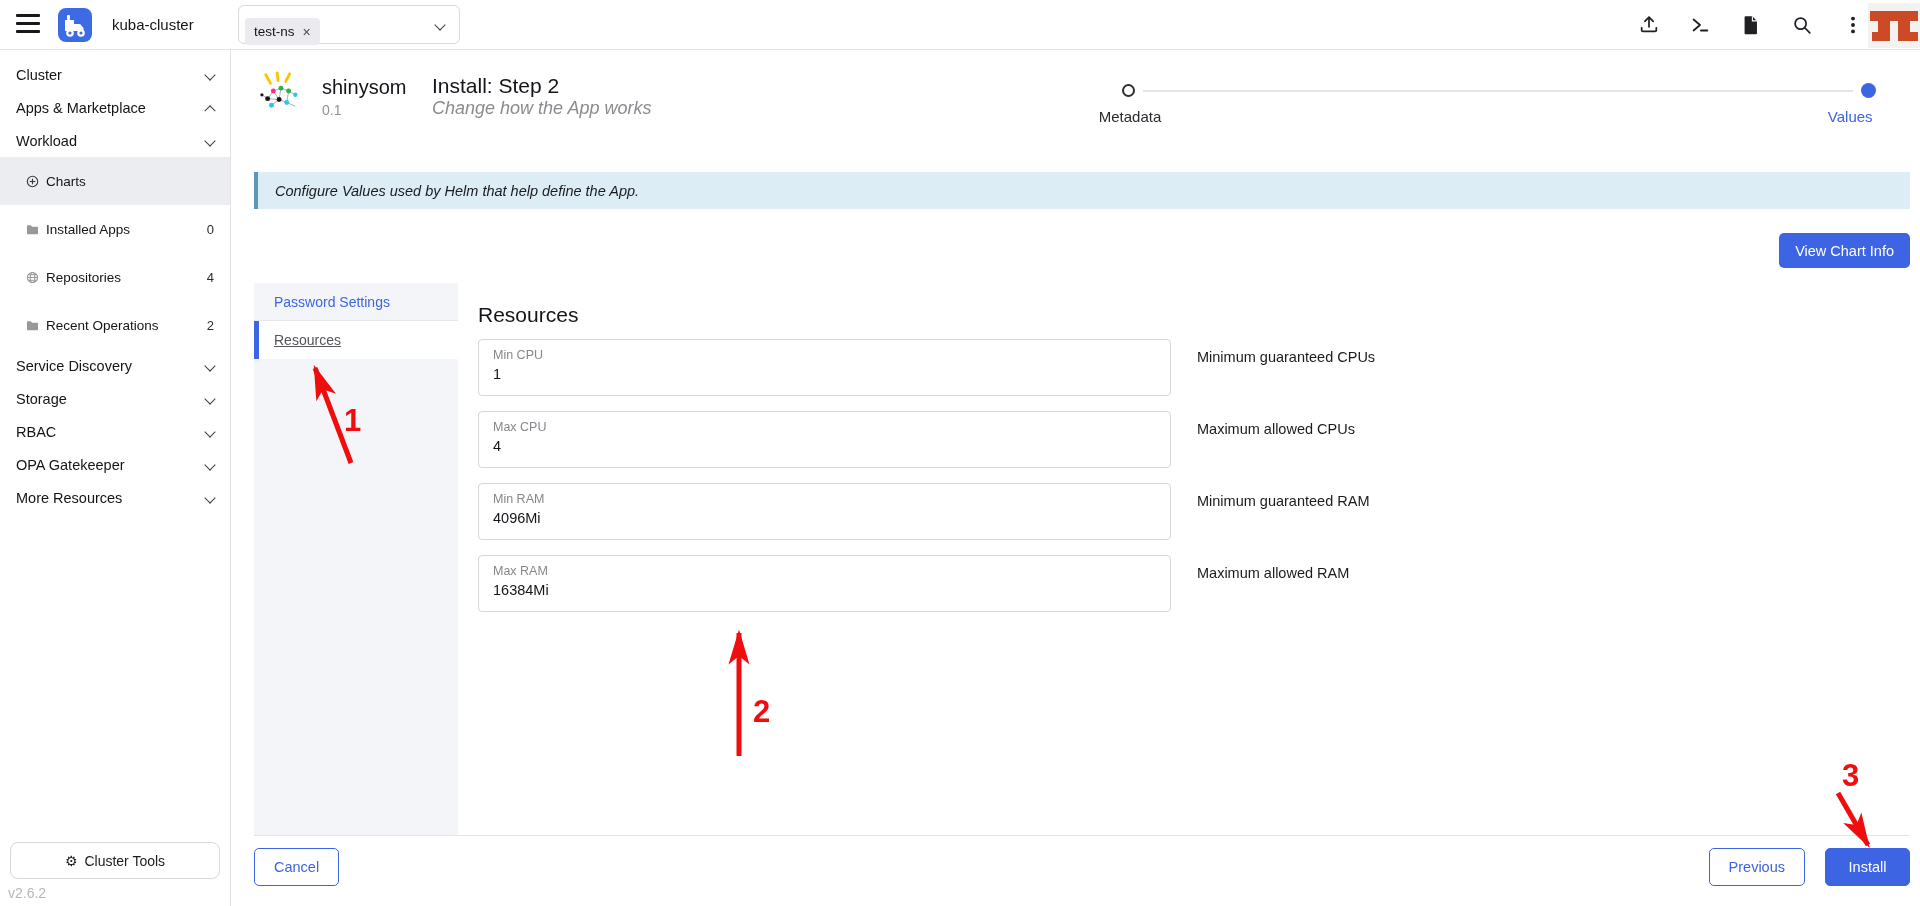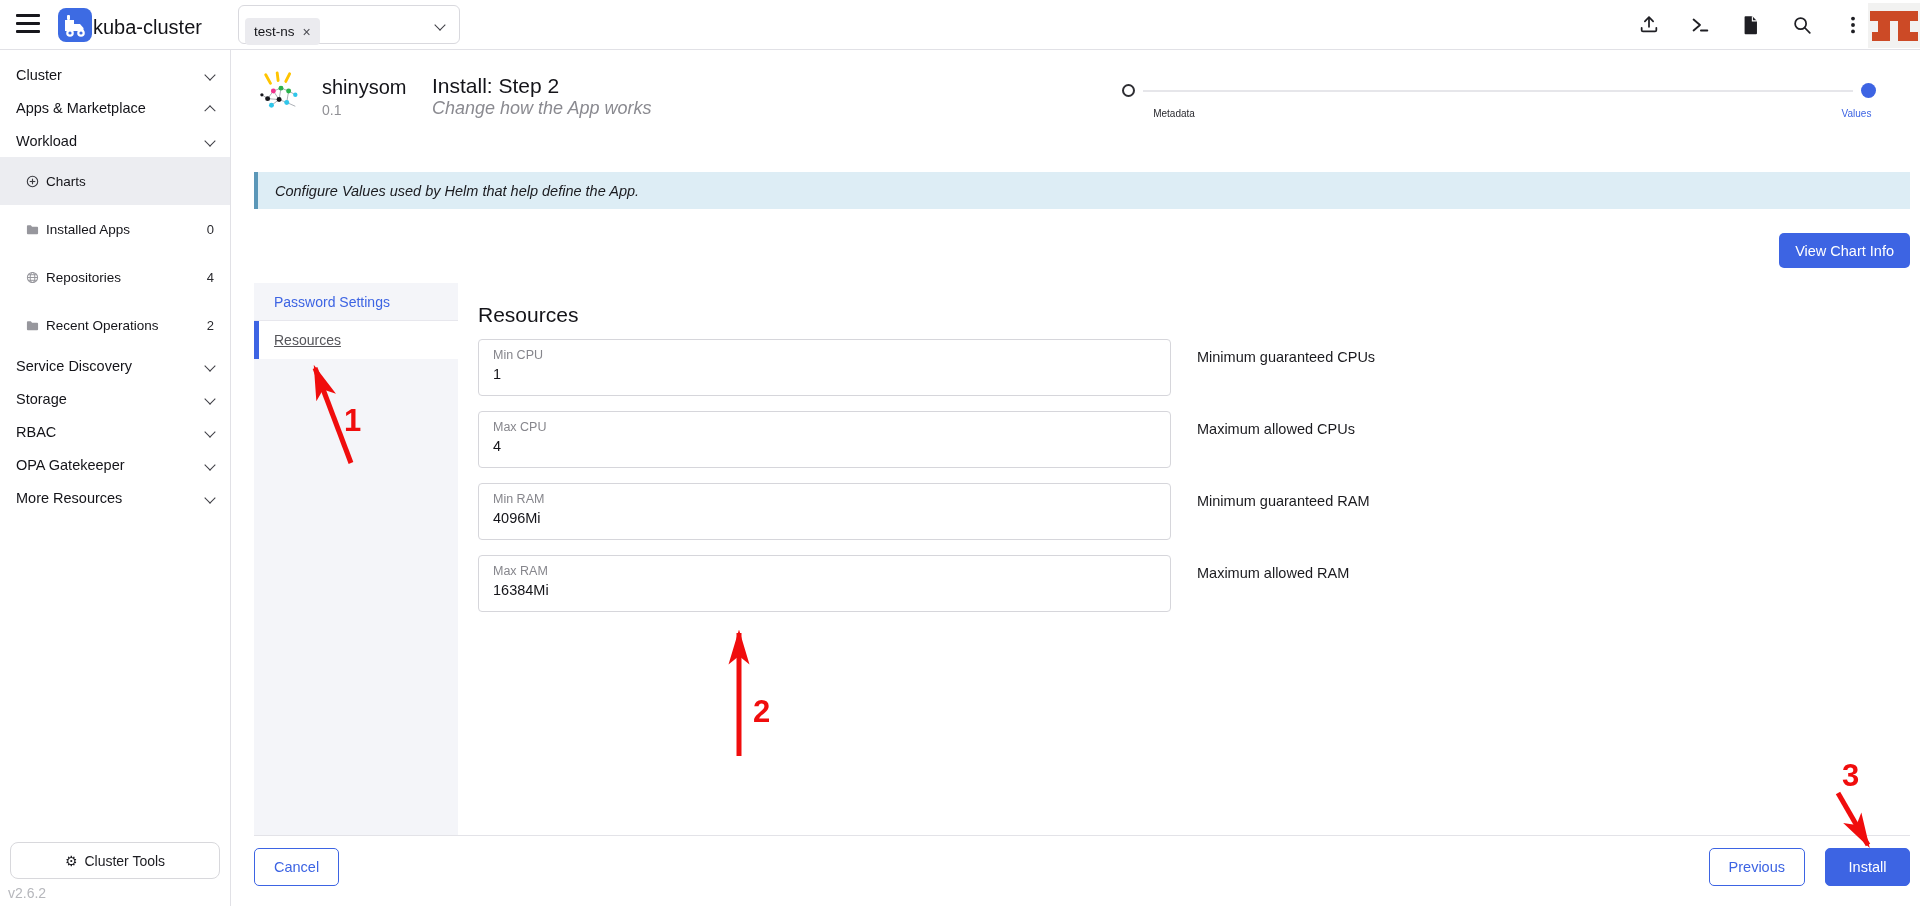--- a/index.html
+++ b/index.html
@@ -12,21 +12,21 @@
   }
   *{box-sizing:border-box;margin:0;padding:0;font-family:"Liberation Sans",sans-serif;}
   html,body{width:1920px;height:906px;overflow:hidden;background:#fff;color:var(--ink);}
   body{position:relative;}
 
   
   .topbar{position:absolute;top:0;left:0;right:0;height:50px;background:#fff;border-bottom:1px solid var(--border);z-index:20;}
   .hamburger{position:absolute;left:16px;top:14px;width:26px;height:22px;cursor:pointer;}
   .hamburger span{display:block;width:24px;height:3px;background:#17171c;border-radius:1px;margin-bottom:5px;}
   .app-logo{position:absolute;left:58px;top:8px;width:34px;height:34px;}
-  .cluster-name{position:absolute;left:93px;top:16px;font-size:20px;color:var(--ink);}
+  .cluster-name{position:absolute;left:112px;top:16px;font-size:15px;color:var(--ink);}
   .ns-select{position:absolute;left:238px;top:5px;width:222px;height:39px;border:1px solid #d9d9de;border-radius:6px;background:#fff;cursor:pointer;}
   .ns-chip{position:absolute;left:6px;top:12px;height:27px;background:#ebebef;border-radius:4px;display:flex;align-items:center;padding:0 9px;font-size:13.5px;gap:8px;}
   .ns-chip .x{color:#4c4c52;font-size:14px;cursor:pointer;}
   .ns-caret{position:absolute;right:15px;top:15px;}
   .chev{display:inline-block;width:8px;height:8px;border-right:1.7px solid #3e3e45;border-bottom:1.7px solid #3e3e45;transform:rotate(45deg);}
   .chev.up{transform:rotate(-135deg) translate(-2px,-2px);}
   .top-icons{position:absolute;right:56px;top:0;height:50px;display:flex;align-items:center;gap:29px;}
   .top-icons .ic{width:22px;height:22px;cursor:pointer;display:block;}
   .corner-logo{position:absolute;right:0;top:3px;width:52px;height:45px;background:#f2f2f1;}
 
@@ -49,21 +49,21 @@
   .app-name{font-size:20px;font-weight:500;}
   .app-version{font-size:14px;color:#909095;margin-top:3px;}
   .install-block{position:absolute;left:200px;top:24px;}
   .install-title{font-size:21px;font-weight:400;}
   .install-subtitle{font-size:18px;color:#8a8a90;font-style:italic;}
 
   .stepper{position:absolute;left:890px;right:44px;top:34px;height:48px;}
   .step-line{position:absolute;left:21px;right:23px;top:6px;height:2px;background:#e6e6ea;}
   .step-circle{position:absolute;left:0;top:0;width:13px;height:13px;border:2px solid #2e2e33;border-radius:50%;background:#fff;}
   .step-dot{position:absolute;right:0;top:-1px;width:15px;height:15px;border-radius:50%;background:var(--blue);}
-  .step-label{position:absolute;top:24px;font-size:10px;white-space:nowrap;margin-left:44px;}
+  .step-label{position:absolute;top:24px;font-size:15px;white-space:nowrap;}
   .step-label.start{left:8px;transform:translateX(-50%);color:#2a2a2f;}
   .step-label.end{right:7px;transform:translateX(8%);color:var(--blue);}
 
   .banner{position:absolute;left:22px;right:10px;top:122px;height:37px;background:#ddedf5;border-left:4px solid #5b97b8;display:flex;align-items:center;padding-left:17px;font-size:14.5px;color:#1b1b1f;font-style:italic;}
 
   .tab-row{position:absolute;left:22px;right:10px;top:183px;height:35px;}
   .tab-group{display:inline-flex;background:#dededs;background:#dedee4;border-radius:4px;height:35px;overflow:hidden;}
   .tab{display:flex;align-items:center;padding:0 14px;font-size:14.5px;font-weight:600;color:#1c1c21;cursor:pointer;}
   .tab.active{background:var(--blue);color:#fff;border-radius:4px;}
   .view-chart-btn{position:absolute;right:0;top:0;height:35px;background:var(--blue);color:#fff;border:none;border-radius:5px;padding:0 16px;font-size:14.5px;cursor:pointer;}

